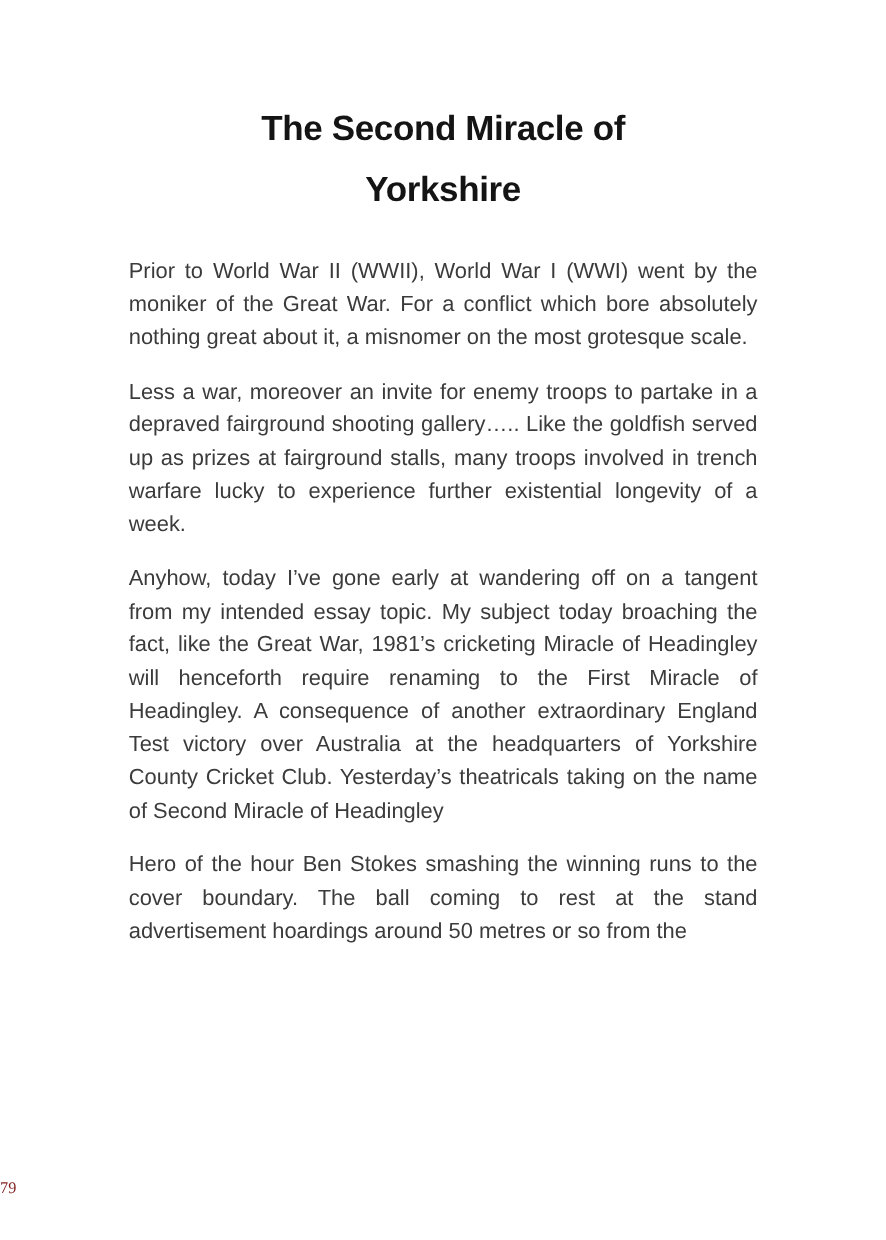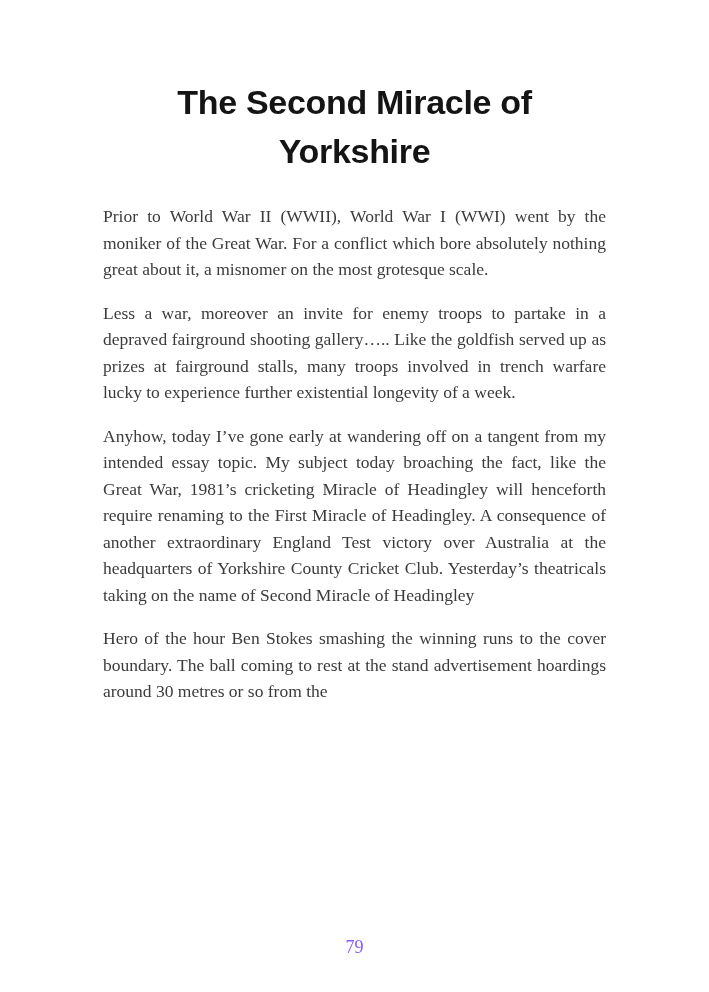--- a/index.html
+++ b/index.html
@@ -14,62 +14,62 @@
     background: #ffffff;
     overflow: hidden;
     box-sizing: border-box;
   }
   .title {
     margin: 0;
     padding-top: 78px;
     text-align: center;
     font-family: "Liberation Sans", "DejaVu Sans", sans-serif;
     font-weight: 700;
-    font-size: 34px;
+    font-size: 28px;
     line-height: 49px;
     color: #141414;
     letter-spacing: -0.3px;
   }
   .title .line {
     display: block;
   }
   .body-text {
     margin: 27px 103px 0 103px;
-    font-family: Liberation Serif, serif;
+    font-family: Liberation Sans, sans-serif;
     font-size: 17.5px;
     line-height: 26.5px;
     color: #3b3b3b;
     text-align: justify;
   }
   .body-text p {
     margin: 0 0 17px 0;
   }
   .page-footer {
     position: absolute;
     bottom: 34px;
     left: 0;
     right: 0;
-    text-align: center;
+    text-align: left;
     font-family: "Liberation Serif", "DejaVu Serif", serif;
-    font-size: 18px;
-    color: #8b5cf6;
+    font-size: 13px;
+    color: #7f1d1d;
   }
 </style>
 </head>
 <body>
 
 <div class="page">
 
   <h1 class="title">
     <span class="line">The Second Miracle of</span>
     <span class="line">Yorkshire</span>
   </h1>
 
   <div class="body-text">
       <p>Prior to World War II (WWII), World War I (WWI) went by the moniker of the Great War. For a conflict which bore absolutely nothing great about it, a misnomer on the most grotesque scale.</p>
       <p>Less a war, moreover an invite for enemy troops to partake in a depraved fairground shooting gallery….. Like the goldfish served up as prizes at fairground stalls, many troops involved in trench warfare lucky to experience further existential longevity of a week.</p>
       <p>Anyhow, today I’ve gone early at wandering off on a tangent from my intended essay topic. My subject today broaching the fact, like the Great War, 1981’s cricketing Miracle of Headingley will henceforth require renaming to the First Miracle of Headingley. A consequence of another extraordinary England Test victory over Australia at the headquarters of Yorkshire County Cricket Club. Yesterday’s theatricals taking on the name of Second Miracle of Headingley</p>
-      <p>Hero of the hour Ben Stokes smashing the winning runs to the cover boundary. The ball coming to rest at the stand advertisement hoardings around 30 metres or so from the</p>
+      <p>Hero of the hour Ben Stokes smashing the winning runs to the cover boundary. The ball coming to rest at the stand advertisement hoardings around 50 metres or so from the</p>
     </div>
 
   <div class="page-footer">79</div>
 
 </div>
 
 </body></html>

